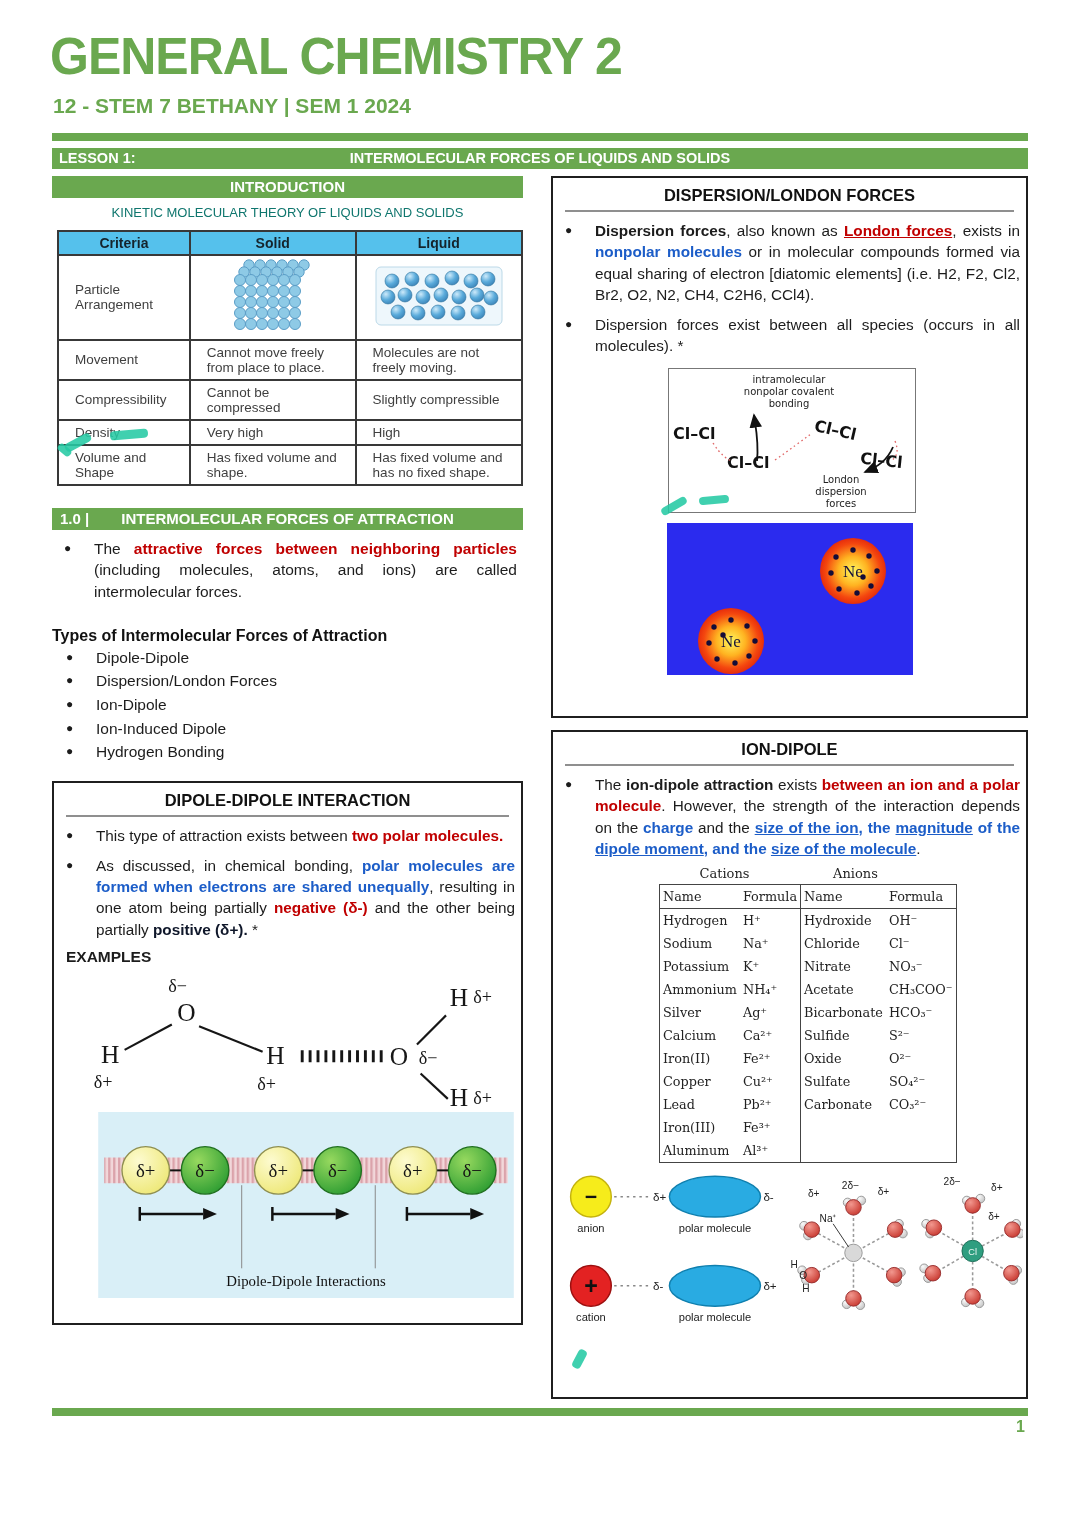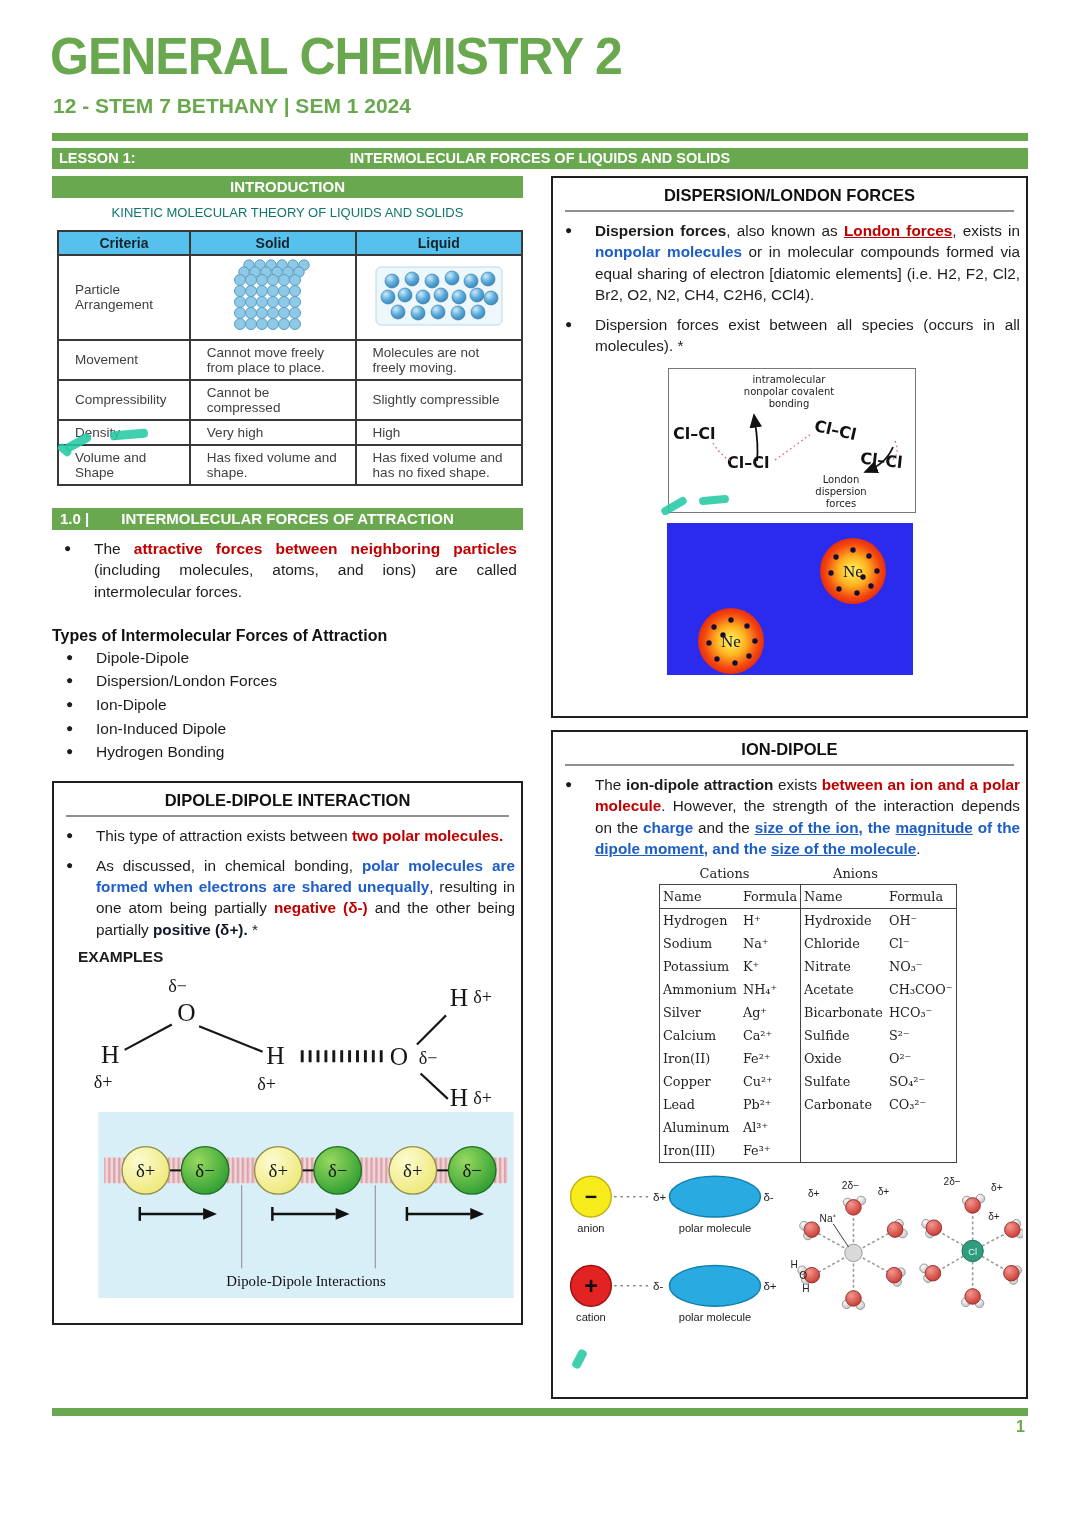--- a/index.html
+++ b/index.html
@@ -35,21 +35,21 @@
   .types-head{font-size:16px;font-weight:bold;margin:24px 0 2px 0;color:#111;}
   .tlist .brow{margin:2px 0 0 10px;}
   .tlist .btext{text-align:left;font-size:15.5px;}
   
   .box{border:2px solid #1f1f1f;background:#fff;position:relative;overflow:hidden;}
   .box-dipole{margin-top:18px;height:540px;}
   .box-dispersion{height:538px;}
   .box-ion{margin-top:12px;height:665px;}
   .box-title{text-align:center;font-weight:bold;font-size:16.5px;margin-top:8px;color:#111;}
   .box-rule{border:none;border-top:2px solid #8f8f8f;margin:5px 12px 6px;}
-  .examples-label{font-weight:bold;font-size:15.5px;margin:8px 0 0 24px;}
+  .examples-label{font-weight:bold;font-size:15.5px;margin:8px 0 0 12px;}
   
   .seg-b{font-weight:bold;}
   .seg-red{color:#c00000;font-weight:bold;}
   .seg-redu{color:#c00000;font-weight:bold;text-decoration:underline;}
   .seg-blue{color:#1c5dc8;font-weight:bold;}
   .seg-blueu{color:#1c5dc8;font-weight:bold;text-decoration:underline;}
   .seg-green{color:#0f172a;font-weight:bold;}
   
   .fig-water{margin:4px 0 0 2px;display:block;}
   .fig-spheres{margin:4px 0 0 44px;display:block;}
@@ -502,28 +502,28 @@
               <td class="vdiv">Sulfate</td>
               <td>SO₄²⁻</td>
             </tr>
         <tr>
               <td>Lead</td>
               <td>Pb²⁺</td>
               <td class="vdiv">Carbonate</td>
               <td>CO₃²⁻</td>
             </tr>
         <tr>
+              <td>Iron(III)</td>
+              <td>Fe³⁺</td>
+              <td class="vdiv"></td>
+              <td></td>
+            </tr>
+        <tr>
               <td>Aluminum</td>
               <td>Al³⁺</td>
-              <td class="vdiv"></td>
-              <td></td>
-            </tr>
-        <tr>
-              <td>Iron(III)</td>
-              <td>Fe³⁺</td>
               <td class="vdiv"></td>
               <td></td>
             </tr>
       </tbody>
         </table>
 
       <svg class="fig-iondiag" width="465" height="164" viewBox="0 0 480 168" font-family="Liberation Sans, sans-serif">
         <defs>
           <radialGradient id="wred" cx="35%" cy="30%" r="75%">
               <stop offset="0%" stop-color="#f2988f"></stop>

